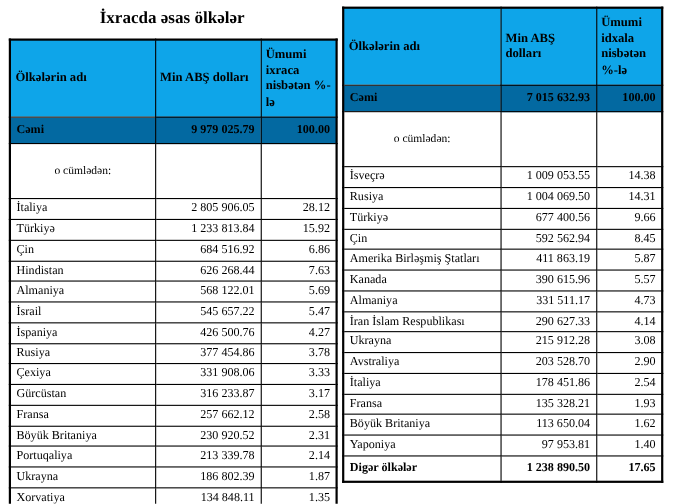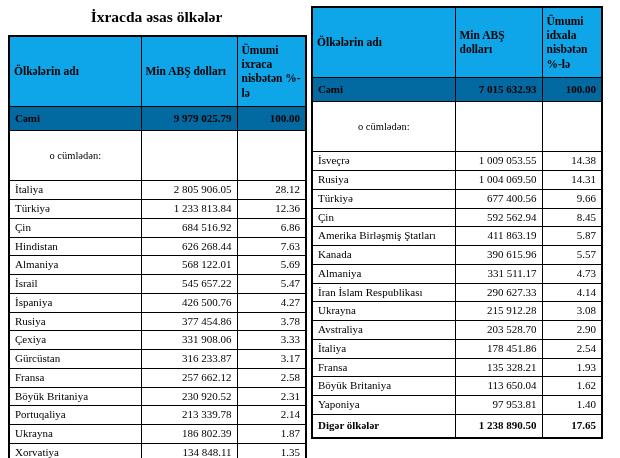--- a/index.html
+++ b/index.html
@@ -101,21 +101,21 @@
       <tbody>
   <tr class="data-row">
     <td class="c-name">İtaliya</td>
     <td class="c-num">2 805 906.05</td>
     <td class="c-pct">28.12</td>
   </tr>
 
   <tr class="data-row">
     <td class="c-name">Türkiyə</td>
     <td class="c-num">1 233 813.84</td>
-    <td class="c-pct">12.36</td>
+    <td class="c-pct">15.92</td>
   </tr>
 
   <tr class="data-row">
     <td class="c-name">Çin</td>
     <td class="c-num">684 516.92</td>
     <td class="c-pct">6.86</td>
   </tr>
 
   <tr class="data-row">
     <td class="c-name">Hindistan</td>

